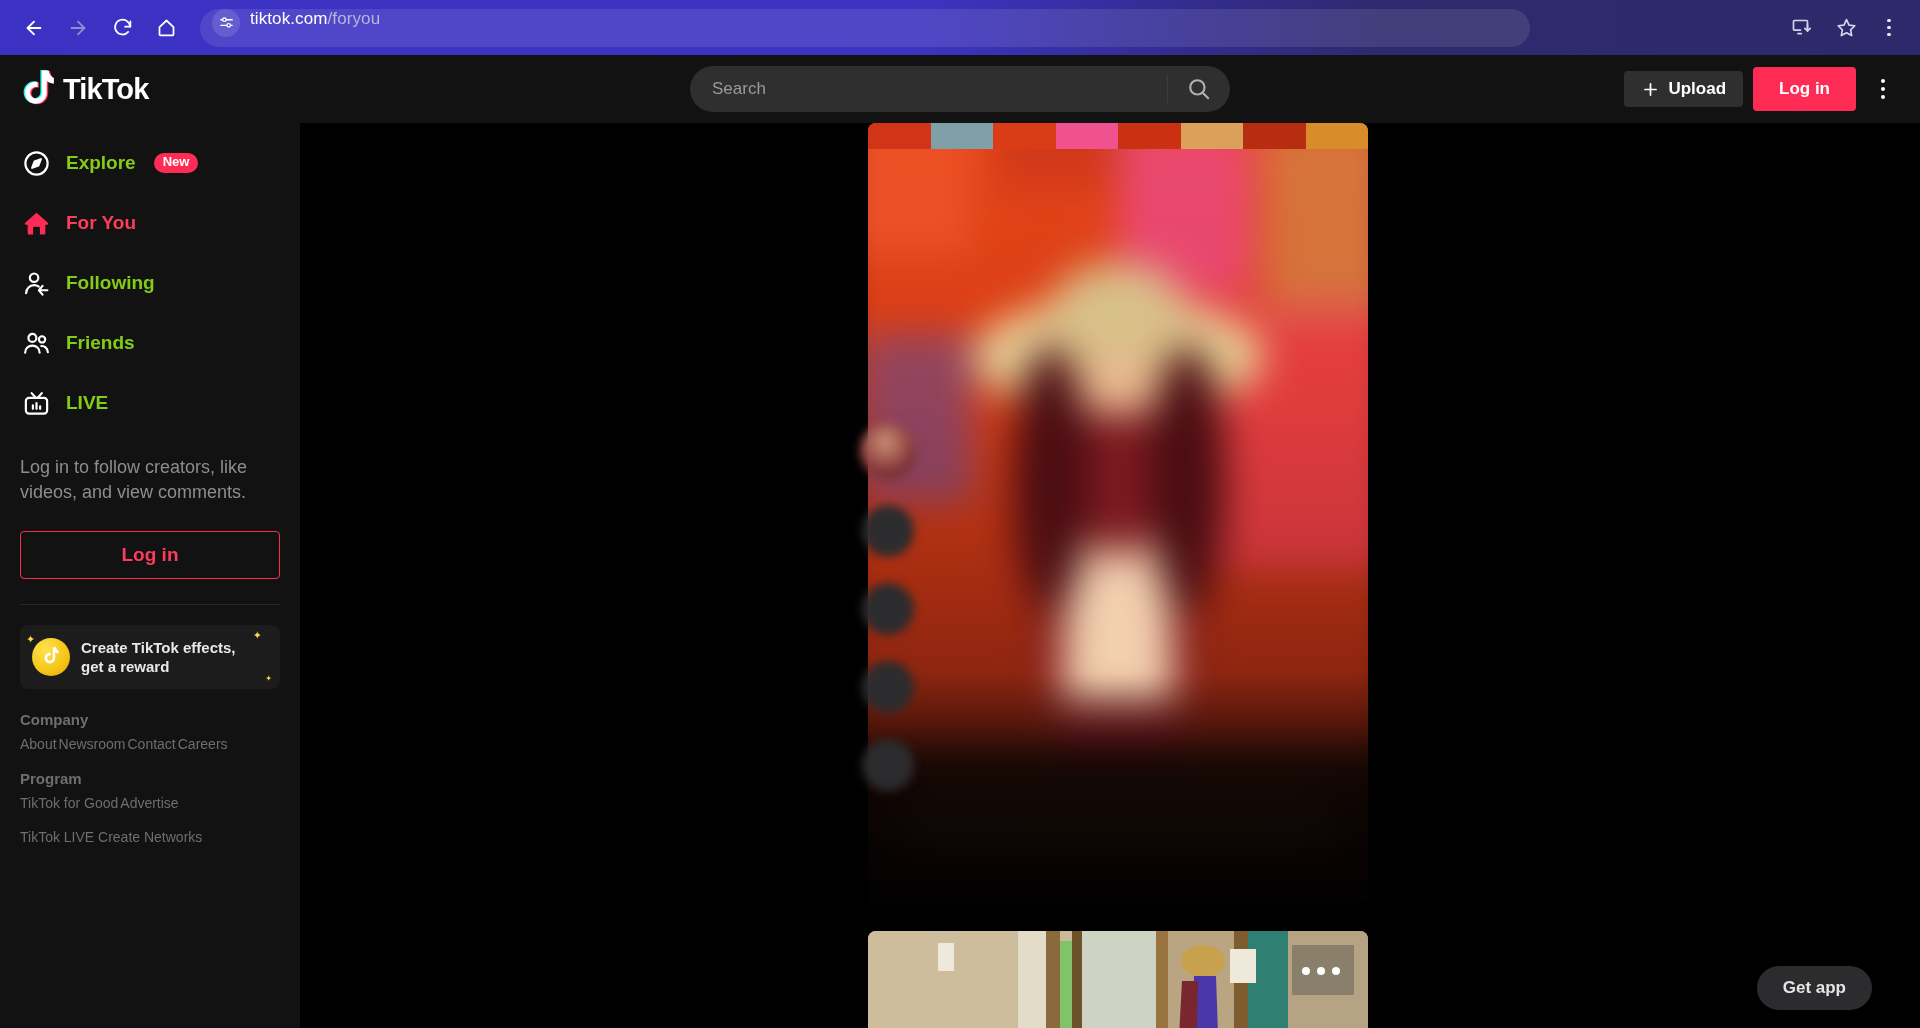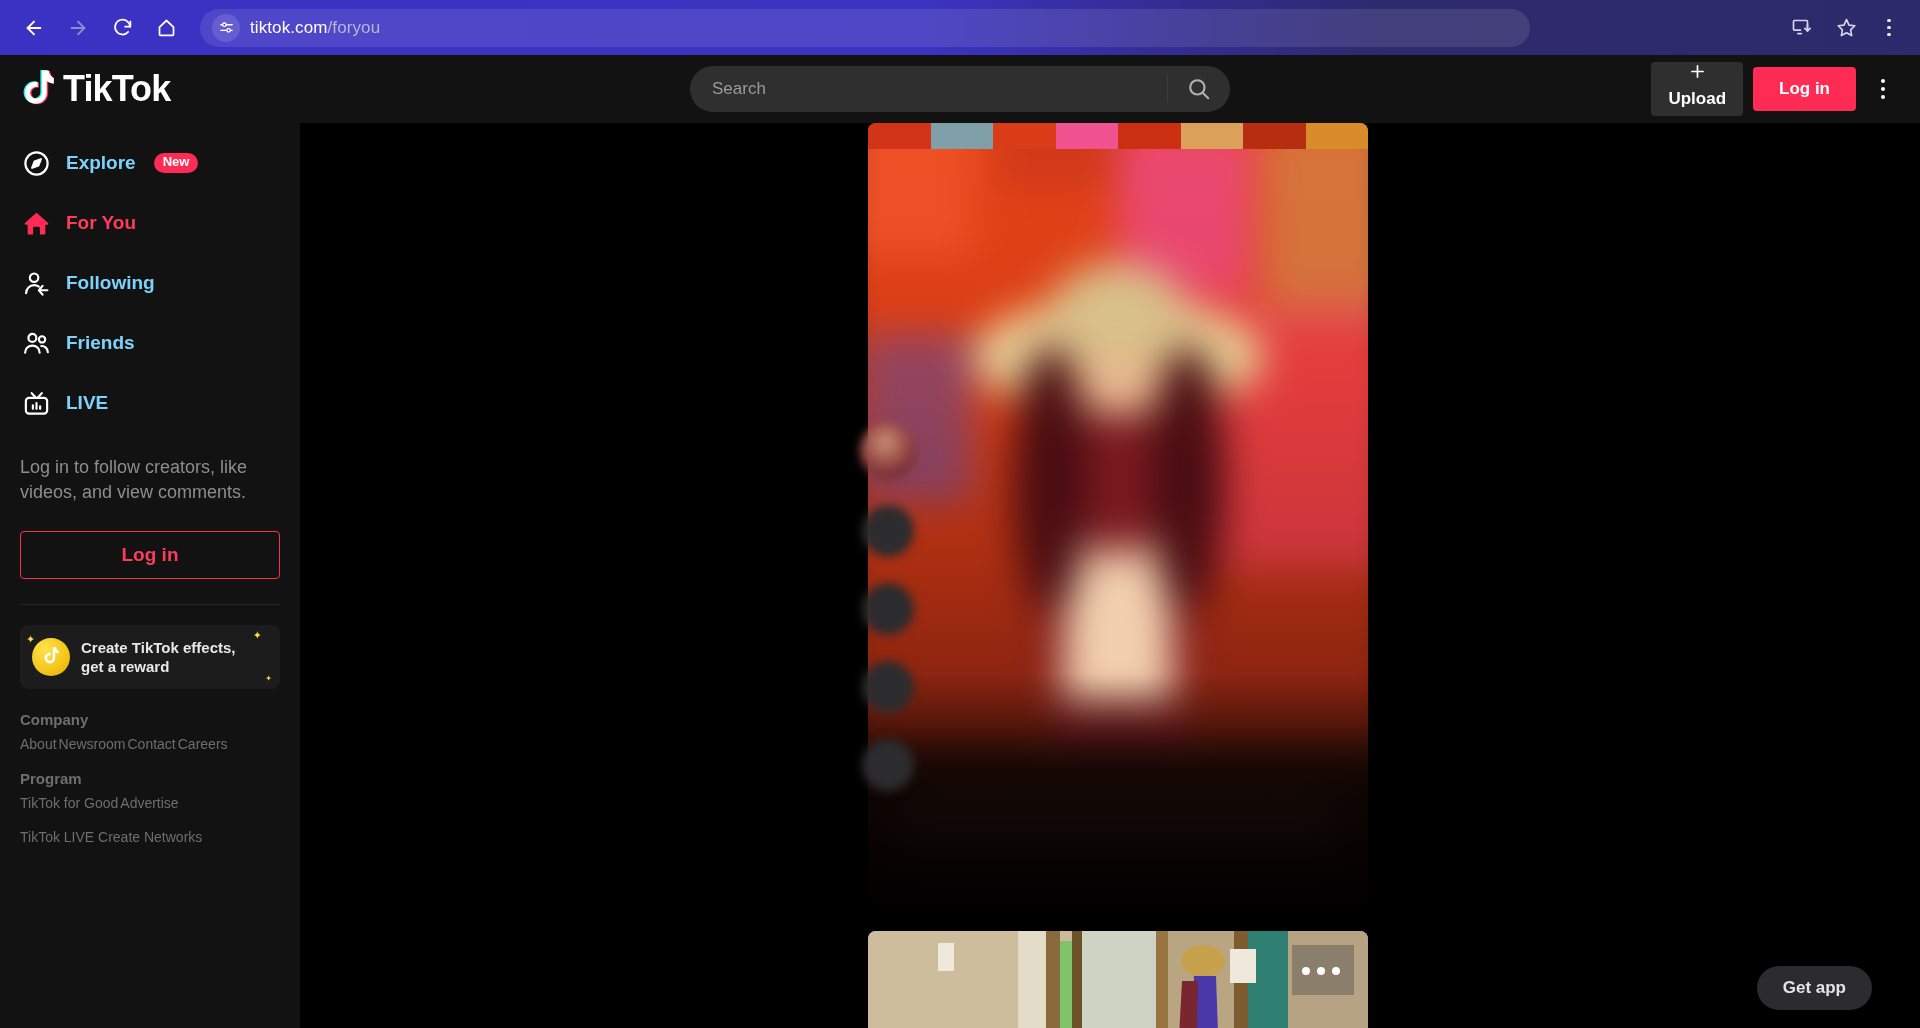--- a/index.html
+++ b/index.html
@@ -8,72 +8,72 @@
     font-family:"Liberation Sans", sans-serif; }
 
   
   .browser-bar { height:55px; width:1920px;
     background:linear-gradient(90deg,#3b32c4 0%,#3c33c0 48%,#332c8f 62%,#2e2a6e 72%,#2d2a6b 100%);
     display:flex; align-items:center; padding:0 14px; gap:4px; position:relative; }
   .nav-btn { width:40px; height:40px; border-radius:50%; display:flex; align-items:center;
     justify-content:center; cursor:pointer; flex:0 0 auto; }
   .nav-btn svg { display:block; }
   .url-pill { flex:1; height:38px; background:rgba(255,255,255,0.10); border-radius:19px;
-    display:flex; align-items:center; padding:0 12px; margin-left:10px; margin-right:10px;
+    display:flex; align-items:flex-start; padding:0 12px; margin-left:10px; margin-right:10px;
     max-width:1330px; }
   .site-chip { width:28px; height:28px; border-radius:50%; background:rgba(255,255,255,0.13);
     display:flex; align-items:center; justify-content:center; margin-right:10px; flex:0 0 auto; }
   .url-text { font-size:17px; color:#fff; white-space:nowrap; letter-spacing:.1px; }
   .url-text .path { color:#b9b6d6; }
   .chrome-right { display:flex; align-items:center; gap:6px; margin-left:auto; }
   .kebab { width:34px; height:40px; display:flex; flex-direction:column; align-items:center;
     justify-content:center; gap:3.5px; cursor:pointer; }
   .kebab i { width:3.6px; height:3.6px; border-radius:50%; background:#e8e8f0; display:block; }
 
   
   .tt-header { height:68px; background:#121212; display:flex; align-items:center;
     position:relative; z-index:20; }
   .logo-wrap { display:flex; align-items:center; gap:9px; width:300px; padding-left:20px;
     cursor:pointer; }
   .logo-note { position:relative; width:34px; height:38px; }
-  .logo-text { font-size:36px; font-weight:bold; color:#fff; letter-spacing:-.9px; position:relative; }
+  .logo-text { font-size:29px; font-weight:bold; color:#fff; letter-spacing:-.9px; position:relative; }
   .search-wrap { position:absolute; left:50%; transform:translateX(-50%);
     width:540px; height:46px; }
   .search-pill { width:100%; height:100%; background:#2f2f2f; border-radius:92px;
     display:flex; align-items:center; position:relative; }
   .search-input { flex:1; background:transparent; border:none; outline:none; color:#fff;
     font-size:17px; padding:0 0 0 22px; font-family:"Liberation Sans", sans-serif; }
   .search-input::placeholder { color:#9a9a9a; }
   .search-divider { width:1px; height:28px; background:#3d3d3d; flex:0 0 auto; }
   .search-btn { width:62px; height:100%; display:flex; align-items:center;
     justify-content:center; cursor:pointer; border-radius:0 92px 92px 0; }
   .header-right { display:flex; align-items:center; gap:10px; margin-left:auto;
     padding-right:20px; }
-  .upload-btn { height:54px; background:#2f2f2f; border-radius:4px; display:flex;
-    align-items:center; gap:8px; padding:0 17px; cursor:pointer;flex-direction:column; }
+  .upload-btn { height:36px; background:#2f2f2f; border-radius:4px; display:flex;
+    align-items:center; gap:8px; padding:0 17px; cursor:pointer; }
   .upload-btn span { color:#fff; font-size:17px; font-weight:bold; }
   .login-btn-top { height:44px; background:#fe2c55; border-radius:4px; color:#fff;
     font-size:17px; font-weight:bold; padding:0 26px; display:flex; align-items:center;
     cursor:pointer; border:none; font-family:"Liberation Sans", sans-serif; }
   .hdr-kebab { width:34px; height:44px; display:flex; flex-direction:column;
     align-items:center; justify-content:center; gap:4px; cursor:pointer; }
   .hdr-kebab i { width:4px; height:4px; border-radius:50%; background:#fff; display:block; }
 
   
   .page { display:flex; height:905px; background:#000; }
 
   
   .sidebar { width:300px; background:#121212; height:905px; padding:10px 0 0 0;
     overflow:hidden; position:relative; flex:0 0 auto; }
   .nav-list { padding:0 8px; }
   .nav-item { display:flex; align-items:center; gap:14px; height:60px; padding:0 12px;
     border-radius:4px; cursor:pointer; }
   .nav-item .ico { width:32px; height:32px; display:flex; align-items:center;
     justify-content:center; flex:0 0 auto; }
-  .nav-label { font-size:19px; font-weight:bold; color:#7dd3fc; white-space:nowrap; }
+  .nav-label { font-size:19px; font-weight:bold; color:#84cc16; white-space:nowrap; }
   .nav-item.active .nav-label { color:#ff3b5c; }
   .badge-new { background:#fe2c55; color:#fff; font-size:13px; font-weight:bold;
     border-radius:10px; padding:2px 9px 3px; margin-left:4px; line-height:1.1; }
   .login-prompt { padding:22px 20px 0; }
   .login-prompt p { font-size:18px; color:#8d8d8d; line-height:1.38; }
   .login-outline { margin:26px 20px 0; width:260px; height:48px; background:transparent;
     border:1px solid #fe2c55; border-radius:4px; color:#ff3b5c; font-size:19px;
     font-weight:bold; cursor:pointer; font-family:"Liberation Sans", sans-serif;
     display:flex; align-items:center; justify-content:center; }
   .divider { height:1px; background:#262626; margin:25px 20px 0; }

